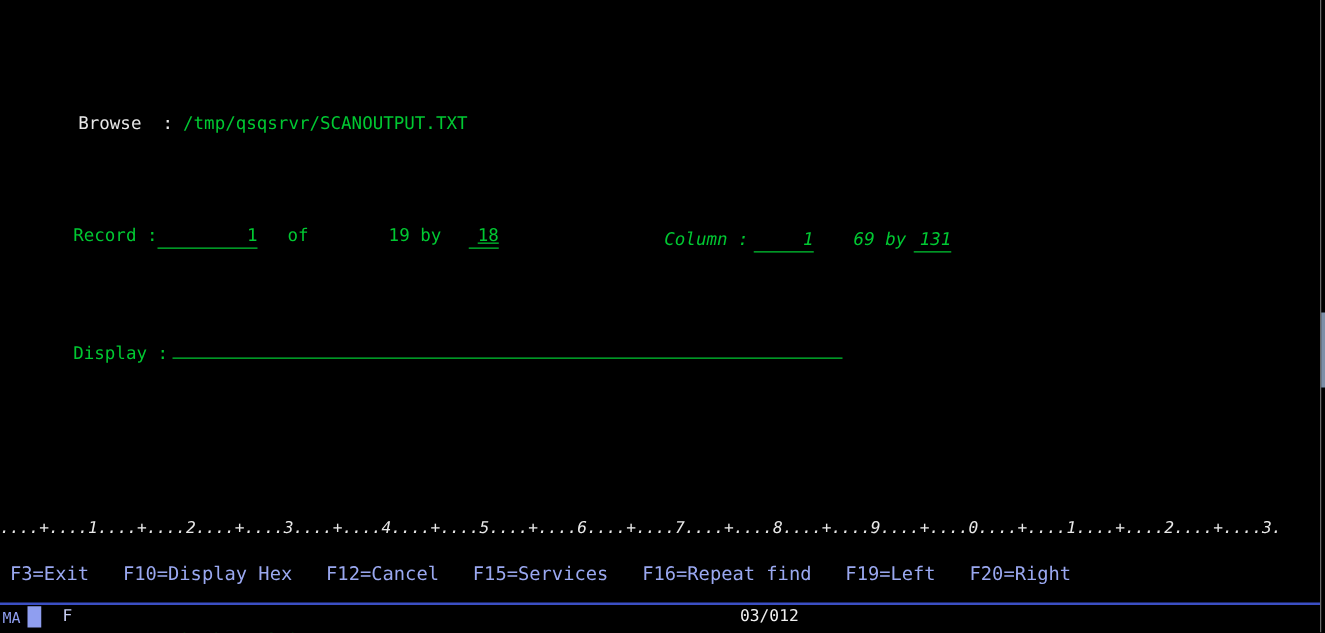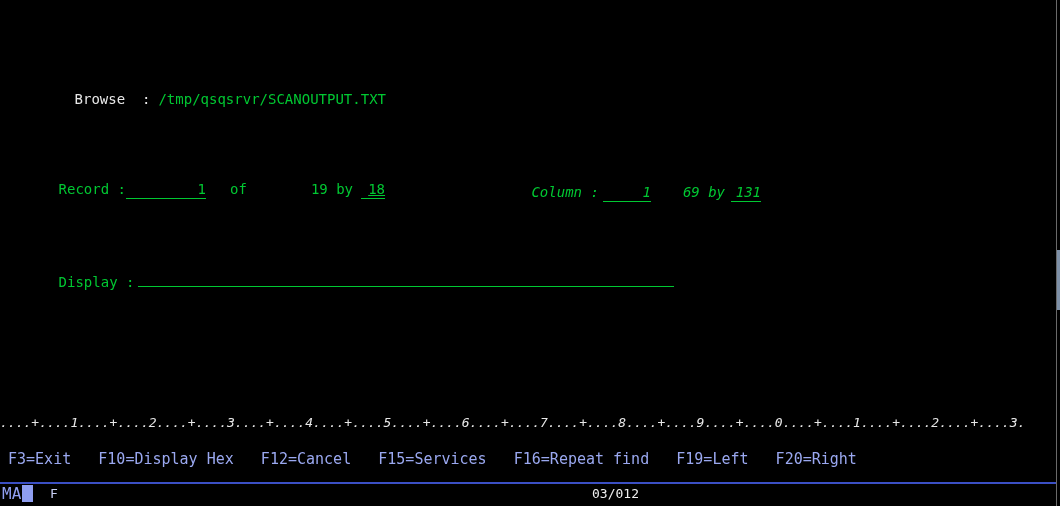--- a/index.html
+++ b/index.html
@@ -73,21 +73,21 @@
     height: 20px;
     font-size: 13px;
     line-height: 20px;
     white-space: pre;
   }
   .oia-ma {
     position: absolute;
     left: 2px;
     top: 0px;
     color: #8f9ef0;
-    font-size: 16px;
+    font-size: 12px;
     line-height: 20px;
   }
   .oia-cursor-block {
     position: absolute;
     left: 22px;
     top: 1px;
     width: 11px;
     height: 17px;
     background: #8f9ef0;
   }
@@ -133,27 +133,27 @@
   .gap { height: 18px; }
 </style>
 </head>
 <body>
 
 <div id="screen">
 
   <div class="term">
 
     
-    <div class="hdr-line" style="padding-left:24px;">
+    <div class="hdr-line" style="padding-left:12px;">
       <span class="white">Browse  :</span><span class="green" style="padding-left:8px;">/tmp/qsqsrvr/SCANOUTPUT.TXT</span>
     </div>
 
     
     <div class="hdr-line" style="padding-left:8px; position:relative;">
-      <span class="green">Record :</span><span class="field" style="width:80px; text-align:right;">      1</span><span class="green" style="padding-left:24px;text-align:center;">of</span><span class="green" style="padding-left:64px;">19 by</span><span class="field" style="width:24px; text-align:right; margin-left:8px;text-decoration:underline;">18</span>
+      <span class="green">Record :</span><span class="field" style="width:80px; text-align:right;">      1</span><span class="green" style="padding-left:24px;text-align:center;">of</span><span class="green" style="padding-left:64px;">19 by</span><span class="field" style="width:24px; text-align:right; margin-left:22px;text-decoration:underline;">18</span>
 
       <span style="position:absolute; left:464px; top:3px;font-style:italic;">
         <span class="green">Column :</span><span class="field" style="width:48px; text-align:right; margin-left:4px;">   1</span><span class="green" style="padding-left:32px;">69 by</span><span class="field" style="width:30px; text-align:right; margin-left:6px;">131</span>
       </span>
     </div>
 
     
     <div class="hdr-line" style="padding-left:8px;">
       <span class="green">Display :</span><span class="field" style="width:536px; margin-left:4px;"></span>
     </div>

